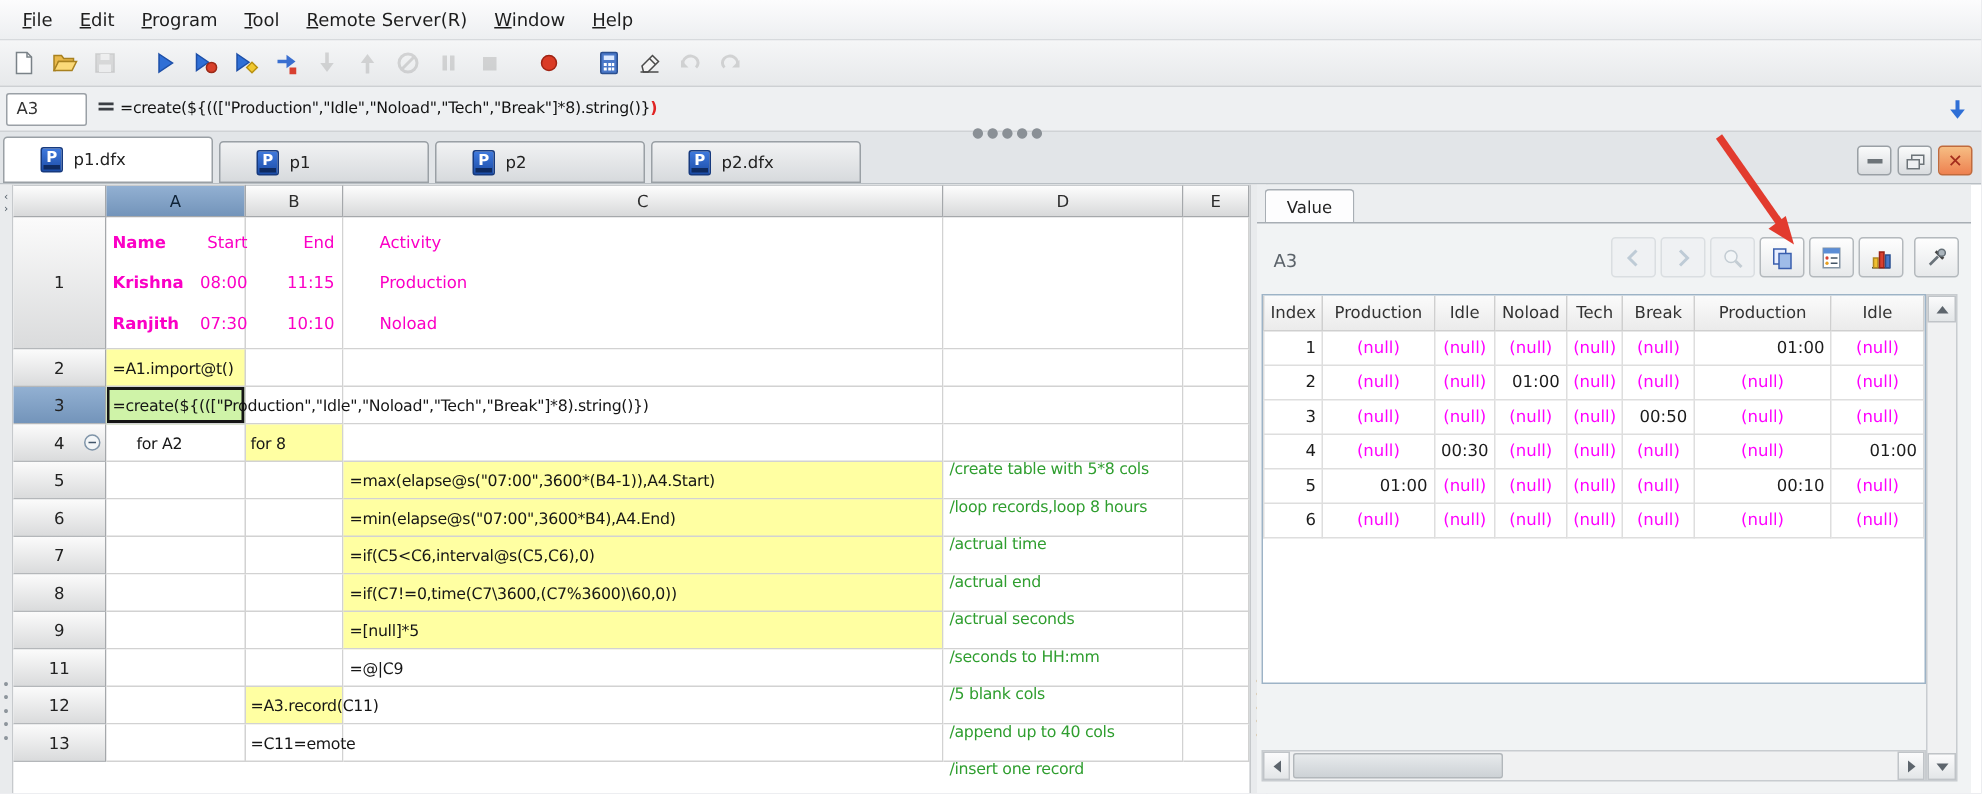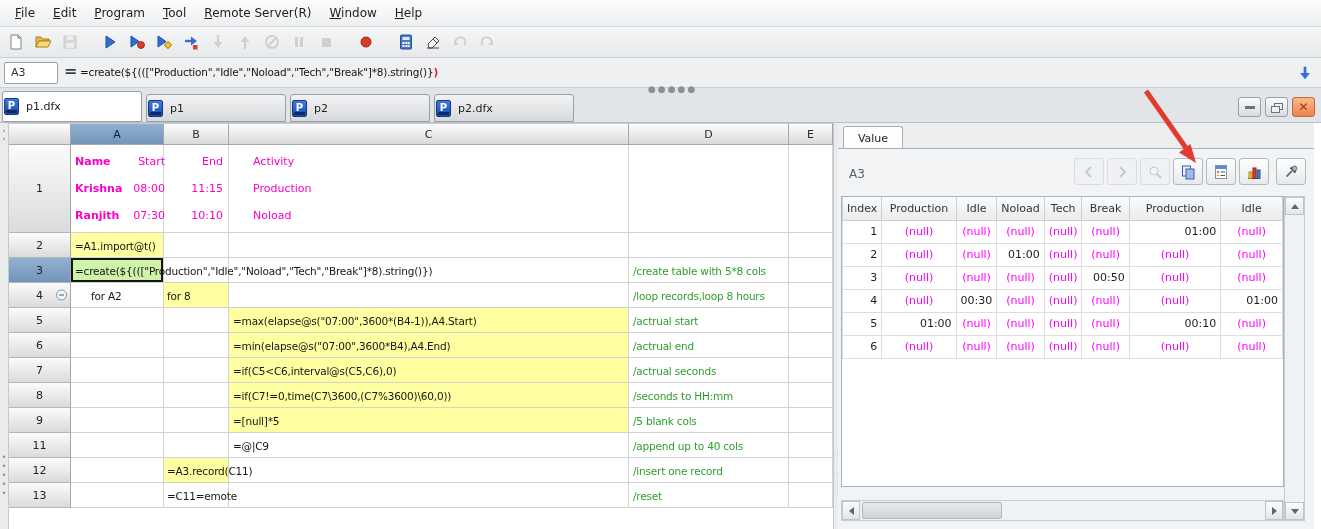--- a/index.html
+++ b/index.html
@@ -30,21 +30,21 @@
   .fx-text{position:absolute;left:80px;top:8px;font-size:10.5px;letter-spacing:-.2px;
            white-space:nowrap;color:#141414;}
   .fx-tail{color:#e02424;font-weight:bold;}
   .fx-down{position:absolute;right:5px;top:4px;width:22px;height:22px;
            display:flex;align-items:center;justify-content:center;}
   
   .tabbar{position:absolute;left:0;top:88px;width:100%;height:34px;background:#e2e5e8;}
   .tab-dots{position:absolute;left:648px;top:-4px;color:#8a9096;font-size:9px;letter-spacing:2px;}
   .tab{position:absolute;bottom:0;height:28px;width:140px;
        background:linear-gradient(#f1f2f3,#d7dadd);border:1px solid #9aa0a5;
-       border-radius:3px 3px 0 0;display:flex;align-items:center;padding-left:1px;gap:7px;
+       border-radius:3px 3px 0 0;display:flex;align-items:center;padding-left:24px;gap:7px;
        font-size:11px;color:#222;}
   .tab.active{background:#fff;height:31px;}
   .pbadge{position:relative;width:15px;height:17px;background:linear-gradient(#3f79dd,#1c4da8);
           border:1px solid #173a7e;border-radius:2px;color:#fff;font-weight:bold;font-size:10px;
           text-align:center;line-height:13px;}
   .pbadge::before{content:"P";}
   .pbadge::after{content:"";position:absolute;left:1px;right:1px;bottom:1px;height:3px;background:#0e2a60;}
   .winbtns{position:absolute;right:6px;bottom:5px;display:flex;gap:4px;}
   .winbtn{width:23px;height:20px;border:1px solid #9aa0a5;border-radius:3px;
           background:linear-gradient(#fafbfb,#d9dcdf);display:flex;align-items:center;justify-content:center;}
@@ -81,42 +81,42 @@
   .rhdr.sel{background:linear-gradient(#92b0d2,#7394ba);}
   .collapse-btn{position:absolute;right:3px;top:50%;transform:translateY(-50%);width:11px;height:11px;
                 border:1px solid #7f94a8;border-radius:50%;background:#f3f6f8;}
   .collapse-btn::before{content:"";position:absolute;left:2px;right:2px;top:4px;height:1px;background:#41566b;}
   .gcell{position:relative;border-right:1px solid #d2d2d2;border-bottom:1px solid #d2d2d2;background:#fff;}
   .w-hdr{width:62px;} .w-A{width:93px;} .w-B{width:65px;} .w-C{width:400px;} .w-D{width:160px;} .w-E{flex:1;}
   .gcell.yellow{background:#ffffa2;}
   .gcell.active{background:#cff3a8;box-shadow:inset 0 0 0 2px #151515;z-index:3;}
   .ctext{position:absolute;top:50%;transform:translateY(-50%);white-space:nowrap;
          font-size:10.5px;letter-spacing:-.2px;color:#161616;z-index:4;}
-  .ctext.comment{color:#2f9e2f;}
+  .ctext.comment{color:#2f9e2f;margin-top:42px;}
   .r1-overlay{position:absolute;left:66px;top:3px;z-index:4;color:#fb00c6;}
   .r1-line{height:27px;line-height:27px;white-space:nowrap;font-size:11px;}
   .r1-line span{display:inline-block;}
   .r1-line span:nth-child(1){width:50px;font-weight:bold;}
   .r1-line span:nth-child(2){width:40px;text-align:right;}
   .r1-line span:nth-child(3){width:58px;text-align:right;}
   .r1-line span:nth-child(4){padding-left:30px;}
   
   .vpanel{position:absolute;left:838px;top:0;width:476px;height:407px;background:#eceef0;}
   .vp-tab{position:absolute;left:5px;top:3px;width:60px;height:23px;background:#fdfdfe;
           border:1px solid #a8aeb4;border-bottom:none;border-radius:3px 3px 0 0;
           display:flex;align-items:center;justify-content:center;font-size:11px;color:#222;}
   .vp-body{position:absolute;left:0;top:25px;right:0;bottom:0;border-top:1px solid #a8aeb4;
            background:#f1f3f4;}
   .vp-ref{position:absolute;left:11px;top:18px;font-size:12px;color:#5c636a;}
   .vp-btns{position:absolute;right:8px;top:9px;display:flex;gap:3px;}
   .vp-btn{width:30px;height:27px;border:1px solid #b4b9bd;border-radius:3px;
           background:linear-gradient(#fefefe,#e7e9eb);display:flex;align-items:center;justify-content:center;}
   .vp-btn.disabled{border-color:#dadee1;background:#eff1f3;}
   .vp-btn.pin{margin-left:4px;}
-  .vp-table-wrap{position:absolute;left:3px;top:47px;width:443px;height:291px;background:#fff;
+  .vp-table-wrap{position:absolute;left:3px;top:47px;width:443px;height:260px;background:#fff;
                  border:1px solid #9db3c6;overflow:hidden;}
   table.vtable{border-collapse:collapse;font-size:11px;table-layout:fixed;}
   .vtable th{height:23px;background:linear-gradient(#fbfbfb,#ebebeb);border:1px solid #cfcfcf;
              border-top:none;font-weight:normal;color:#333;padding:0 4px;overflow:hidden;white-space:nowrap;}
   .vtable td{height:23px;border:1px solid #dedede;padding:0 4px;color:#1c1c1c;
              overflow:hidden;white-space:nowrap;text-align:right;}
   .vtable td.null{color:#ff00ff;text-align:center;}
   .vtable td.idx{text-align:right;}
   .vp-vscroll{position:absolute;left:446px;top:47px;width:21px;height:325px;background:#f0f1f2;
               border:1px solid #c8ccd0;}
@@ -367,21 +367,21 @@
           <span class="ctext comment" style="left: 624px;">/loop records,loop 8 hours</span>
         </div>
         <div class="grow">
           <div class="rhdr">5</div>
           <div class="gcell w-A"></div>
           <div class="gcell w-B"></div>
           <div class="gcell w-C yellow"></div>
           <div class="gcell w-D"></div>
           <div class="gcell w-E"></div>
           <span class="ctext" style="left: 224px;">=max(elapse@s("07:00",3600*(B4-1)),A4.Start)</span>
-          <span class="ctext comment" style="left: 624px;">/actrual start</span>
+          <span class="ctext comment" style="left: 624px;">/actrual time</span>
         </div>
         <div class="grow">
           <div class="rhdr">6</div>
           <div class="gcell w-A"></div>
           <div class="gcell w-B"></div>
           <div class="gcell w-C yellow"></div>
           <div class="gcell w-D"></div>
           <div class="gcell w-E"></div>
           <span class="ctext" style="left: 224px;">=min(elapse@s("07:00",3600*B4),A4.End)</span>
           <span class="ctext comment" style="left: 624px;">/actrual end</span>

